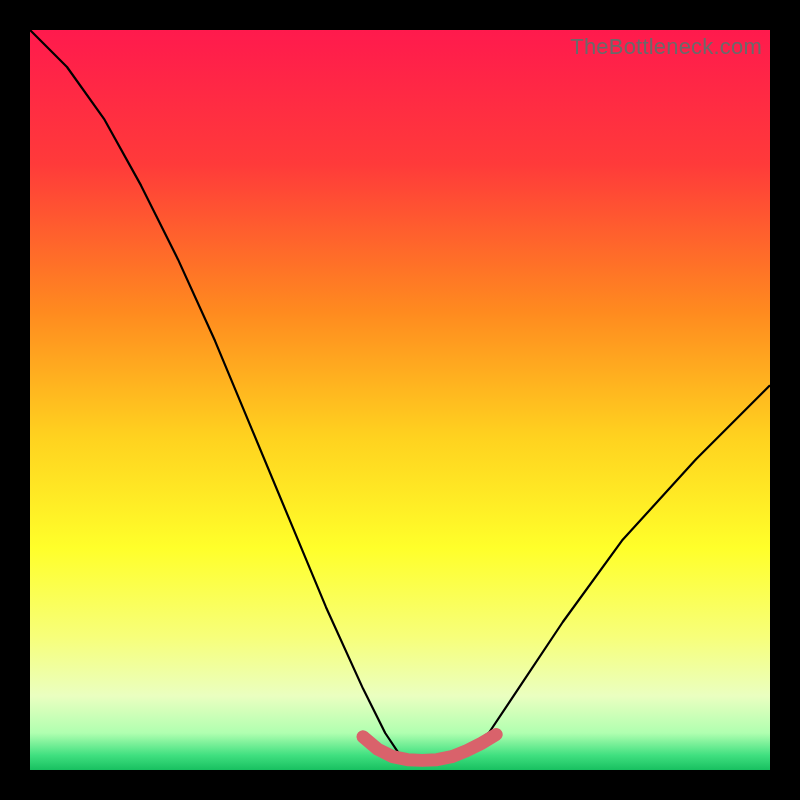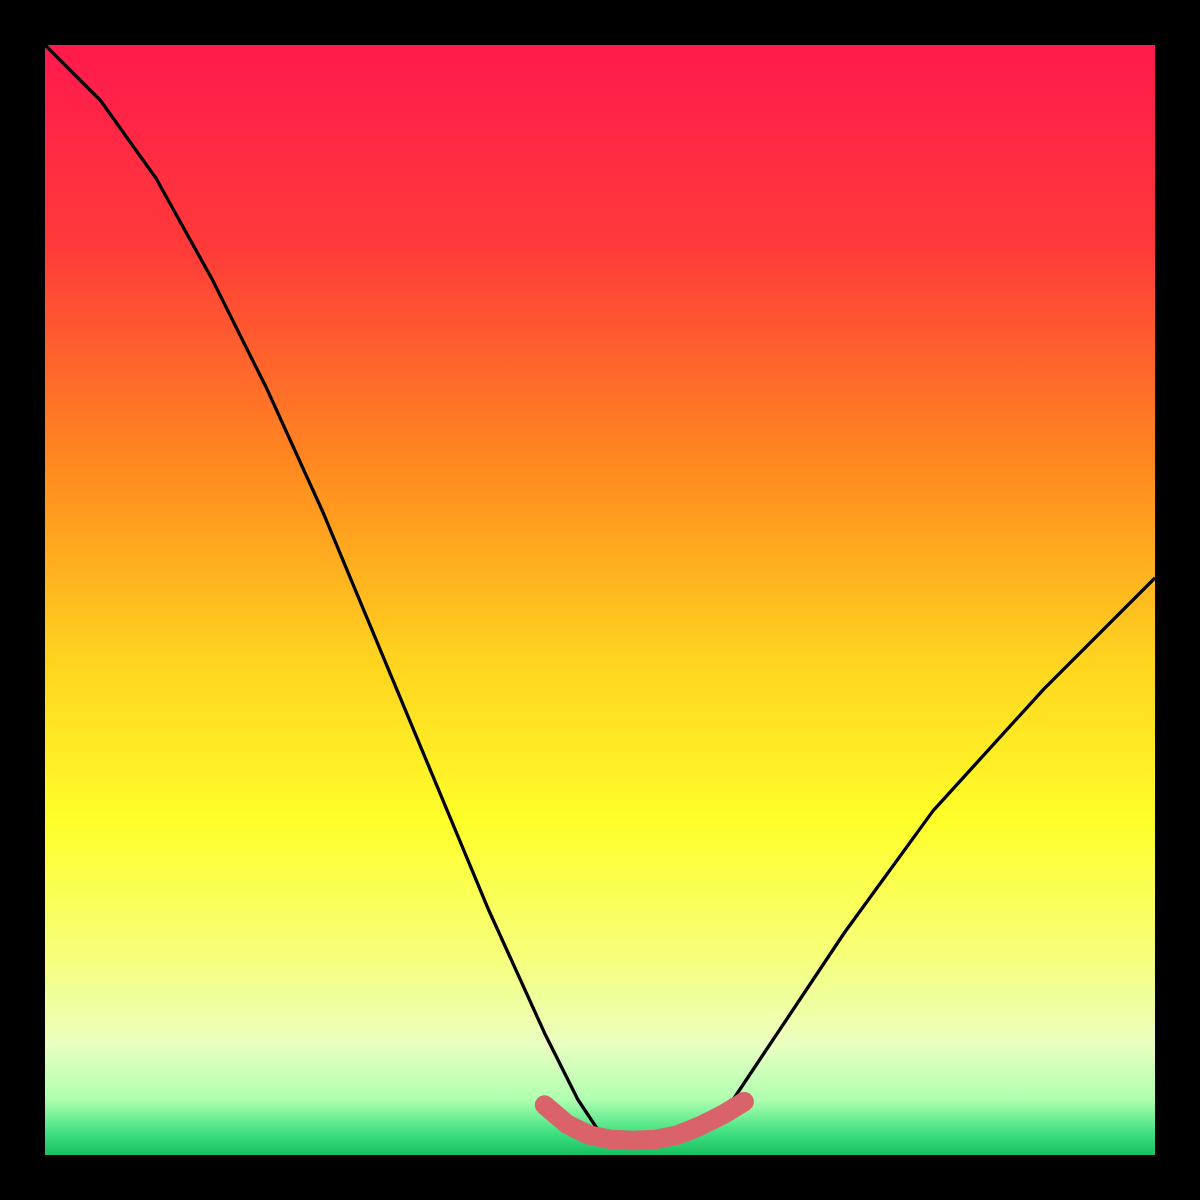--- a/index.html
+++ b/index.html
@@ -35,20 +35,21 @@
     letter-spacing: 0.2px;
     z-index: 10;
   }
   svg { display: block; }
 </style>
 </head>
 <body>
 
 <div class="frame">
   <div class="plot">
+    <div class="watermark">TheBottleneck.com</div>
     <svg id="chart-svg" width="740" height="740" viewBox="0 0 740 740" preserveAspectRatio="none">
       <defs>
         <linearGradient id="bg-grad" x1="0" y1="0" x2="0" y2="1">
             <stop offset="0%" stop-color="#ff1a4d"></stop>
             <stop offset="18%" stop-color="#ff3a3a"></stop>
             <stop offset="38%" stop-color="#ff8a1f"></stop>
             <stop offset="55%" stop-color="#ffd21f"></stop>
             <stop offset="70%" stop-color="#ffff2a"></stop>
             <stop offset="82%" stop-color="#f7ff7a"></stop>
             <stop offset="90%" stop-color="#eaffc0"></stop>

